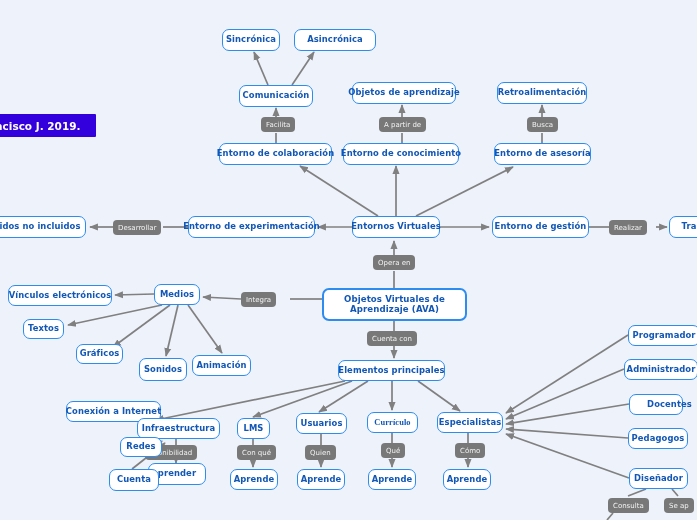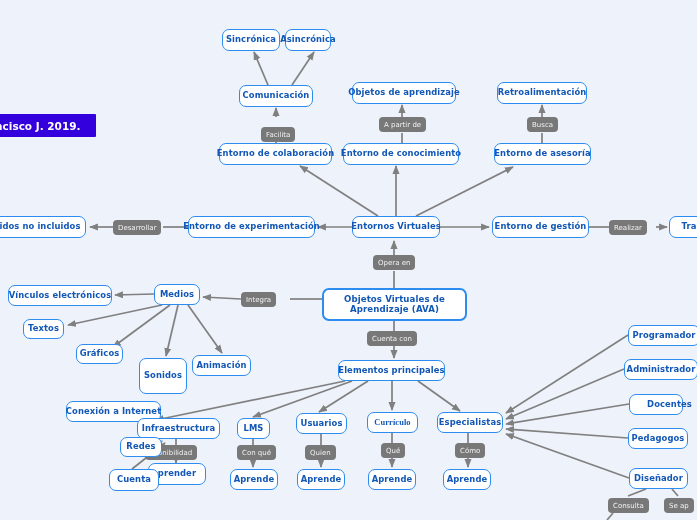--- a/index.html
+++ b/index.html
@@ -153,54 +153,54 @@
       <path d="M 468,458 L 468,467"></path>
 
       <path d="M 646,489 L 628,496" marker-end="none"></path>
       <path d="M 672,489 L 678,496" marker-end="none"></path>
       <path d="M 613,513 L 607,520" marker-end="none"></path>
     </g>
   </svg>
 
   <div class="badge" style="left:-20px;top:114px;width:116px;">ancisco J. 2019.</div>
 
-<div class="label" style="left: 261px; top: 127px; text-align: right;">Facilita</div>
+<div class="label" style="left: 261px; top: 117px; text-align: right;">Facilita</div>
     <div class="label" style="left: 379px; top: 117px;">A partir de</div>
     <div class="label" style="left: 527px; top: 117px;">Busca</div>
     <div class="label" style="left: 113px; top: 220px;">Desarrollar</div>
     <div class="label" style="left: 609px; top: 220px;">Realizar</div>
     <div class="label" style="left: 373px; top: 255px;">Opera en</div>
     <div class="label" style="left: 241px; top: 292px;">Integra</div>
     <div class="label" style="left: 367px; top: 331px;">Cuenta con</div>
     <div class="label" style="left: 145px; top: 445px;">sponibilidad</div>
     <div class="label" style="left: 237px; top: 445px;">Con qué</div>
     <div class="label" style="left: 305px; top: 445px;">Quien</div>
     <div class="label" style="left: 381px; top: 443px;">Qué</div>
     <div class="label" style="left: 455px; top: 443px;">Cómo</div>
     <div class="label" style="left: 608px; top: 498px;">Consulta</div>
     <div class="label" style="left: 664px; top: 498px;">Se ap</div>
     <div class="node" style="left: 222px; top: 29px; width: 58px; height: 22px;">Sincrónica</div>
-    <div class="node" style="left: 285px; top: 29px; width: 46px; height: 22px;">Asincrónica</div>
+    <div class="node" style="left: 294px; top: 29px; width: 82px; height: 22px;">Asincrónica</div>
     <div class="node" style="left: 352px; top: 82px; width: 104px; height: 22px;">Objetos de aprendizaje</div>
     <div class="node" style="left: 497px; top: 82px; width: 90px; height: 22px;">Retroalimentación</div>
     <div class="node" style="left: 239px; top: 85px; width: 74px; height: 22px;">Comunicación</div>
     <div class="node" style="left: 219px; top: 143px; width: 113px; height: 22px;">Entorno de colaboración</div>
     <div class="node" style="left: 343px; top: 143px; width: 116px; height: 22px;">Entorno de conocimiento</div>
     <div class="node" style="left: 494px; top: 143px; width: 97px; height: 22px;">Entorno de asesoría</div>
     <div class="node" style="left: -22px; top: 216px; width: 108px; height: 22px;">tenidos no incluidos</div>
     <div class="node" style="left: 188px; top: 216px; width: 127px; height: 22px;">Entorno de experimentación</div>
     <div class="node" style="left: 352px; top: 216px; width: 88px; height: 22px;">Entornos Virtuales</div>
     <div class="node" style="left: 492px; top: 216px; width: 97px; height: 22px;">Entorno de gestión</div>
     <div class="node" style="left: 669px; top: 216px; width: 46px; height: 22px;">Tran</div>
     <div class="node" style="left: 8px; top: 285px; width: 104px; height: 21px;">Vínculos electrónicos</div>
     <div class="node" style="left: 154px; top: 284px; width: 46px; height: 21px;">Medios</div>
     <div class="node central" style="left: 322px; top: 288px; width: 145px; height: 33px;">Objetos Virtuales de Aprendizaje (AVA)</div>
     <div class="node" style="left: 23px; top: 319px; width: 41px; height: 20px;">Textos</div>
     <div class="node" style="left: 76px; top: 344px; width: 47px; height: 20px;">Gráficos</div>
-    <div class="node" style="left: 139px; top: 358px; width: 48px; height: 36px;">Sonidos</div>
+    <div class="node" style="left: 139px; top: 358px; width: 48px; height: 23px;">Sonidos</div>
     <div class="node" style="left: 192px; top: 355px; width: 59px; height: 21px;">Animación</div>
     <div class="node" style="left: 628px; top: 325px; width: 72px; height: 21px;">Programador</div>
     <div class="node" style="left: 338px; top: 360px; width: 107px; height: 21px;">Elementos principales</div>
     <div class="node" style="left: 624px; top: 359px; width: 74px; height: 21px;">Administrador</div>
     <div class="node" style="left: 629px; top: 394px; width: 54px; height: 21px; padding-left: 32px;">Docentes</div>
     <div class="node" style="left: 66px; top: 401px; width: 95px; height: 21px;">Conexión a Internet</div>
     <div class="node" style="left: 628px; top: 428px; width: 60px; height: 21px;">Pedagogos</div>
     <div class="node" style="left: 137px; top: 418px; width: 83px; height: 21px;">Infraestructura</div>
     <div class="node" style="left: 237px; top: 418px; width: 33px; height: 21px;">LMS</div>
     <div class="node" style="left: 296px; top: 413px; width: 51px; height: 21px;">Usuarios</div>

